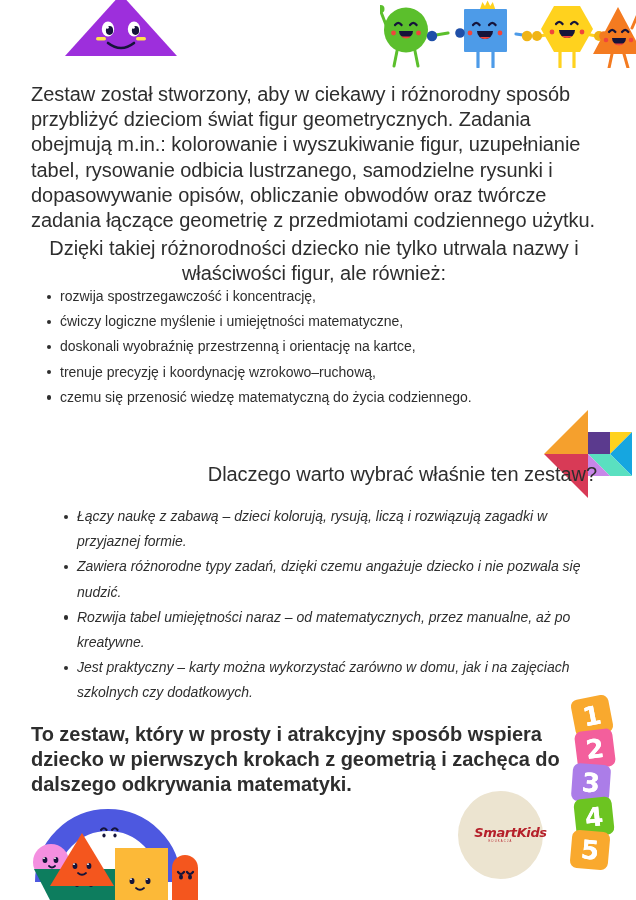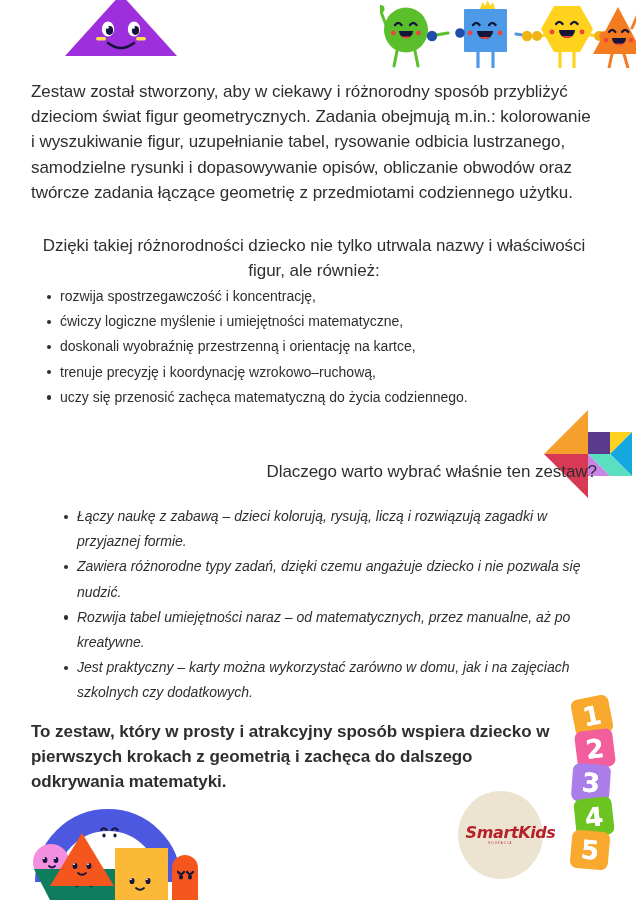--- a/index.html
+++ b/index.html
@@ -13,21 +13,21 @@
     color: #2b2b2b;
     overflow: hidden;
     position: relative;
   }
 
   .page { position: relative; width: 636px; height: 900px; }
 
   
   .para {
     position: absolute;
-    font-size: 17px;
+    font-size: 20px;
     line-height: 25.2px;
     letter-spacing: -0.05px;
     color: #2e2e2e;
     white-space: pre-line;
   }
   .p-intro { left: 31px; top: 62px; width: 566px; }
   .p-dzieki { left: 31px; top: 216px; width: 566px; text-align: center; }
   .p-dlaczego { left: 31px; top: 442px; width: 566px; text-align: right; }
   .p-final { left: 31px; top: 702px; width: 530px; font-weight: bold; }
 
@@ -95,21 +95,21 @@
     background: #ece4d0;
     display: flex;
     flex-direction: column;
     align-items: center;
     justify-content: center;
   }
   .brand-badge .brand-name {
     font-family: "DejaVu Sans", sans-serif;
     font-weight: bold;
     font-style: italic;
-    font-size: 16px;
+    font-size: 13px;
     letter-spacing: -0.4px;
     color: #b5202a;
     line-height: 1;
     margin-left: 20px;
   }
   .brand-badge .brand-sub {
     margin-top: 2px;
     font-size: 2.7px;
     letter-spacing: 1.2px;
     color: #b5202a;
@@ -250,21 +250,21 @@
 
   <p class="para p-intro">Zestaw został stworzony, aby w ciekawy i różnorodny sposób przybliżyć dzieciom świat figur geometrycznych. Zadania obejmują m.in.: kolorowanie i wyszukiwanie figur, uzupełnianie tabel, rysowanie odbicia lustrzanego, samodzielne rysunki i dopasowywanie opisów, obliczanie obwodów oraz twórcze zadania łączące geometrię z przedmiotami codziennego użytku.</p>
 
   <p class="para p-dzieki">Dzięki takiej różnorodności dziecko nie tylko utrwala nazwy i właściwości figur, ale również:</p>
 
   <ul class="bullets ul-skills">
     <li>rozwija spostrzegawczość i koncentrację,</li>
     <li>ćwiczy logiczne myślenie i umiejętności matematyczne,</li>
     <li>doskonali wyobraźnię przestrzenną i orientację na kartce,</li>
     <li>trenuje precyzję i koordynację wzrokowo–ruchową,</li>
-    <li>uczy się przenosić zachęca matematyczną do życia codziennego.</li>
+    <li>czemu się przenosić wiedzę matematyczną do życia codziennego.</li>
   </ul>
 
   <div class="tangram">
     <svg viewBox="0 0 96 96" width="96" height="96" aria-hidden="true">
 
       <polygon points="48,4 48,48 4,48" fill="#f5a02d"></polygon>
 
       <polygon points="48,48 48,92 4,48" fill="#d83a56"></polygon>
 
       <rect x="48" y="26" width="22" height="22" fill="#5b3a8e"></rect>

